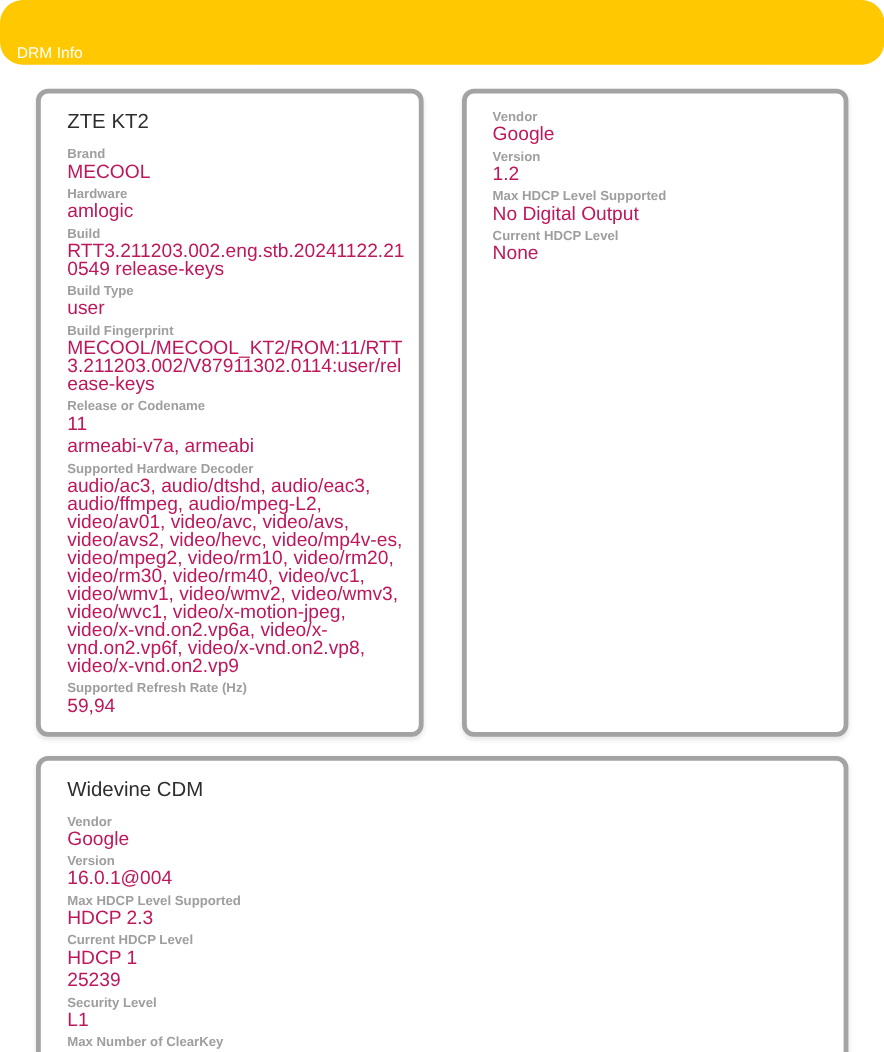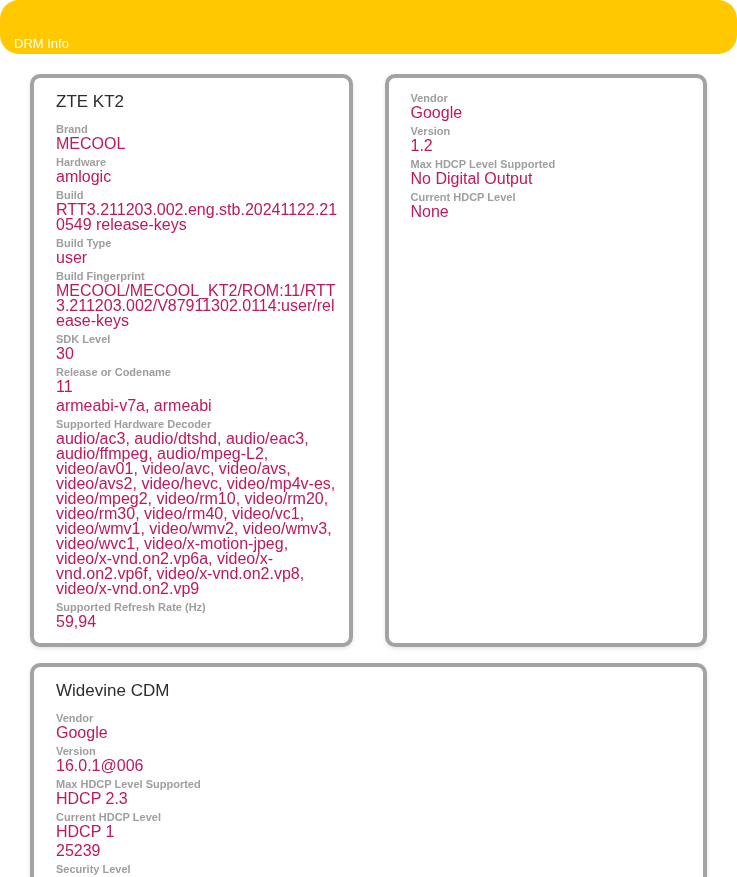--- a/index.html
+++ b/index.html
@@ -87,24 +87,20 @@
         </div>
         <div class="field">
           <div class="field-label">Build Type</div>
           <div class="field-value">user</div>
         </div>
         <div class="field">
           <div class="field-label">Build Fingerprint</div>
           <div class="field-value">MECOOL/MECOOL_KT2/ROM:11/RTT3.211203.002/V87911302.0114:user/release-keys</div>
         </div>
         <div class="field">
-          <div class="field-label">SDK Level</div>
-          <div class="field-value">30</div>
-        </div>
-        <div class="field">
           <div class="field-label">Release or Codename</div>
           <div class="field-value">11</div>
         </div>
         <div class="field">
           <div class="field-value">armeabi-v7a, armeabi</div>
         </div>
         <div class="field">
           <div class="field-label">Supported Hardware Decoder</div>
           <div class="field-value">audio/ac3, audio/dtshd, audio/eac3, audio/ffmpeg, audio/mpeg-L2, video/av01, video/avc, video/avs, video/avs2, video/hevc, video/mp4v-es, video/mpeg2, video/rm10, video/rm20, video/rm30, video/rm40, video/vc1, video/wmv1, video/wmv2, video/wmv3, video/wvc1, video/x-motion-jpeg, video/x-vnd.on2.vp6a, video/x-vnd.on2.vp6f, video/x-vnd.on2.vp8, video/x-vnd.on2.vp9</div>
         </div>
@@ -138,21 +134,21 @@
 
   <section class="card full">
     <h2 class="card-title">Widevine CDM</h2>
     <div class="fields">
         <div class="field">
           <div class="field-label">Vendor</div>
           <div class="field-value">Google</div>
         </div>
         <div class="field">
           <div class="field-label">Version</div>
-          <div class="field-value">16.0.1@006</div>
+          <div class="field-value">16.0.1@004</div>
         </div>
         <div class="field">
           <div class="field-label">Max HDCP Level Supported</div>
           <div class="field-value">HDCP 2.3</div>
         </div>
         <div class="field">
           <div class="field-label">Current HDCP Level</div>
           <div class="field-value">HDCP 1</div>
         </div>
         <div class="field">

